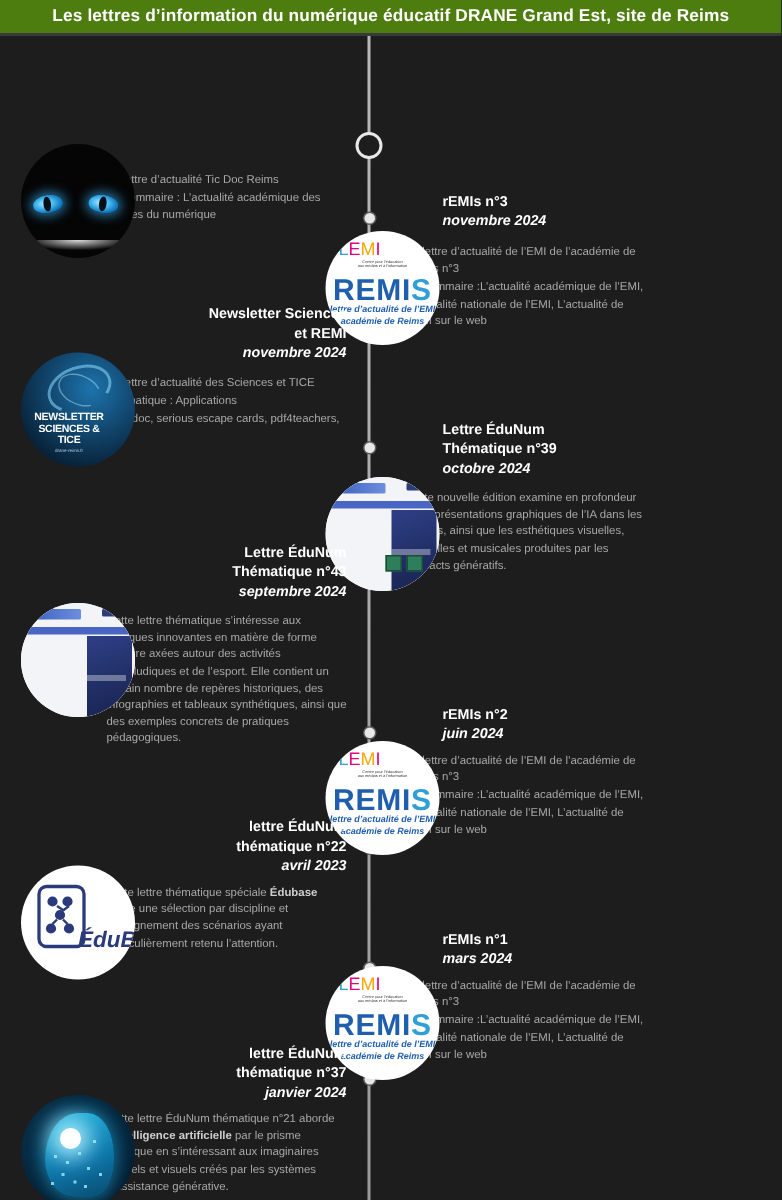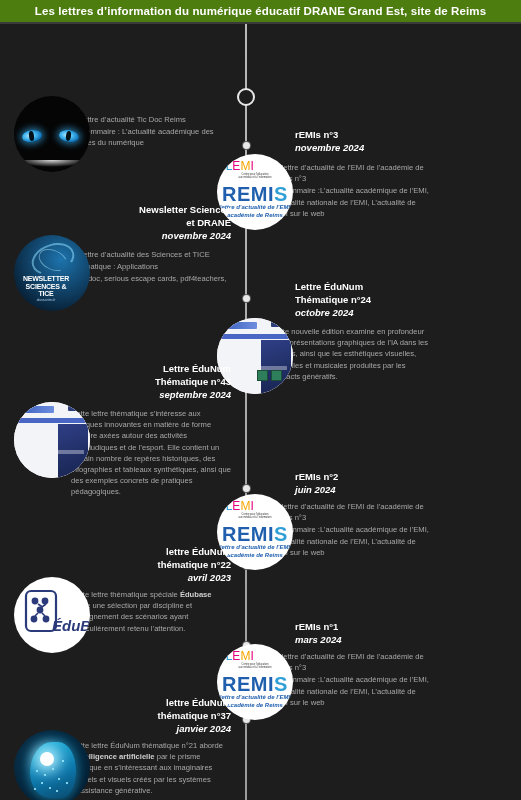--- a/index.html
+++ b/index.html
@@ -290,42 +290,42 @@
         <div class="it1">lettre d’actualité de l’EMI</div>
         <div class="it2">académie de Reims</div>
       </div>
     </div>
   </div>
 
   <div class="entry left" style="top:203px; height:110px">
     <div class="entry-inner">
       <div class="titleblock">
         <div class="t-line">Newsletter Sciences</div>
-        <div class="t-line">et DRANE</div>
+        <div class="t-line">et REMI</div>
         <div class="t-date">novembre 2024</div>
       </div>
       <div class="body" style="top:46px">
         <p>La lettre d’actualité des Sciences et TICE</p>
         <p>Thématique : Applications</p>
         <p>faire.doc, serious escape cards, pdf4teachers, etc.</p>
       </div>
       <div class="logo lg-news" style="top:32px">
         <span class="swirl"></span>
         <span class="swirl2"></span>
         <div class="nl-txt">NEWSLETTER<br>SCIENCES &amp;<br>TICE</div>
         <div class="nl-sub">drane-reims.fr</div>
       </div>
     </div>
   </div>
 
   <div class="entry right" style="top:280px; height:120px">
     <div class="entry-inner">
       <div class="titleblock">
         <div class="t-line">Lettre ÉduNum</div>
-        <div class="t-line">Thématique n°24</div>
+        <div class="t-line">Thématique n°39</div>
         <div class="t-date">octobre 2024</div>
       </div>
       <div class="body" style="top:46px">
         <p>Cette nouvelle édition examine en profondeur les représentations graphiques de l’IA dans les médias, ainsi que les esthétiques visuelles, textuelles et musicales produites par les artefacts génératifs.</p>
       </div>
       <div class="logo lg-doc" style="top:38px">
         <span class="pg"></span>
         <span class="hdr"></span>
         <span class="tag"></span>
         <span class="band"></span>

